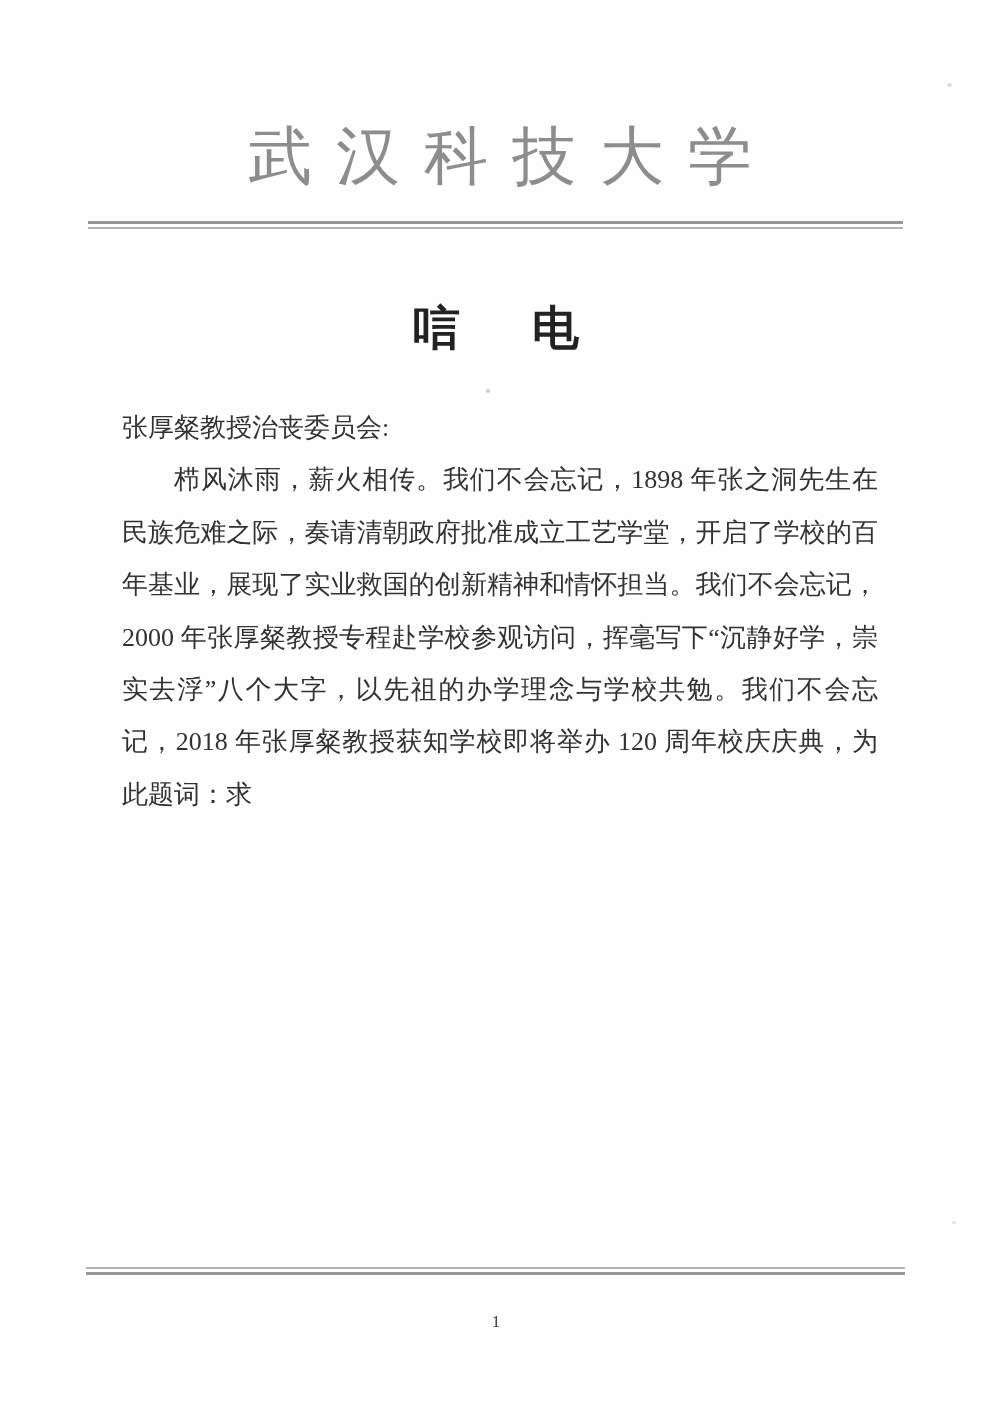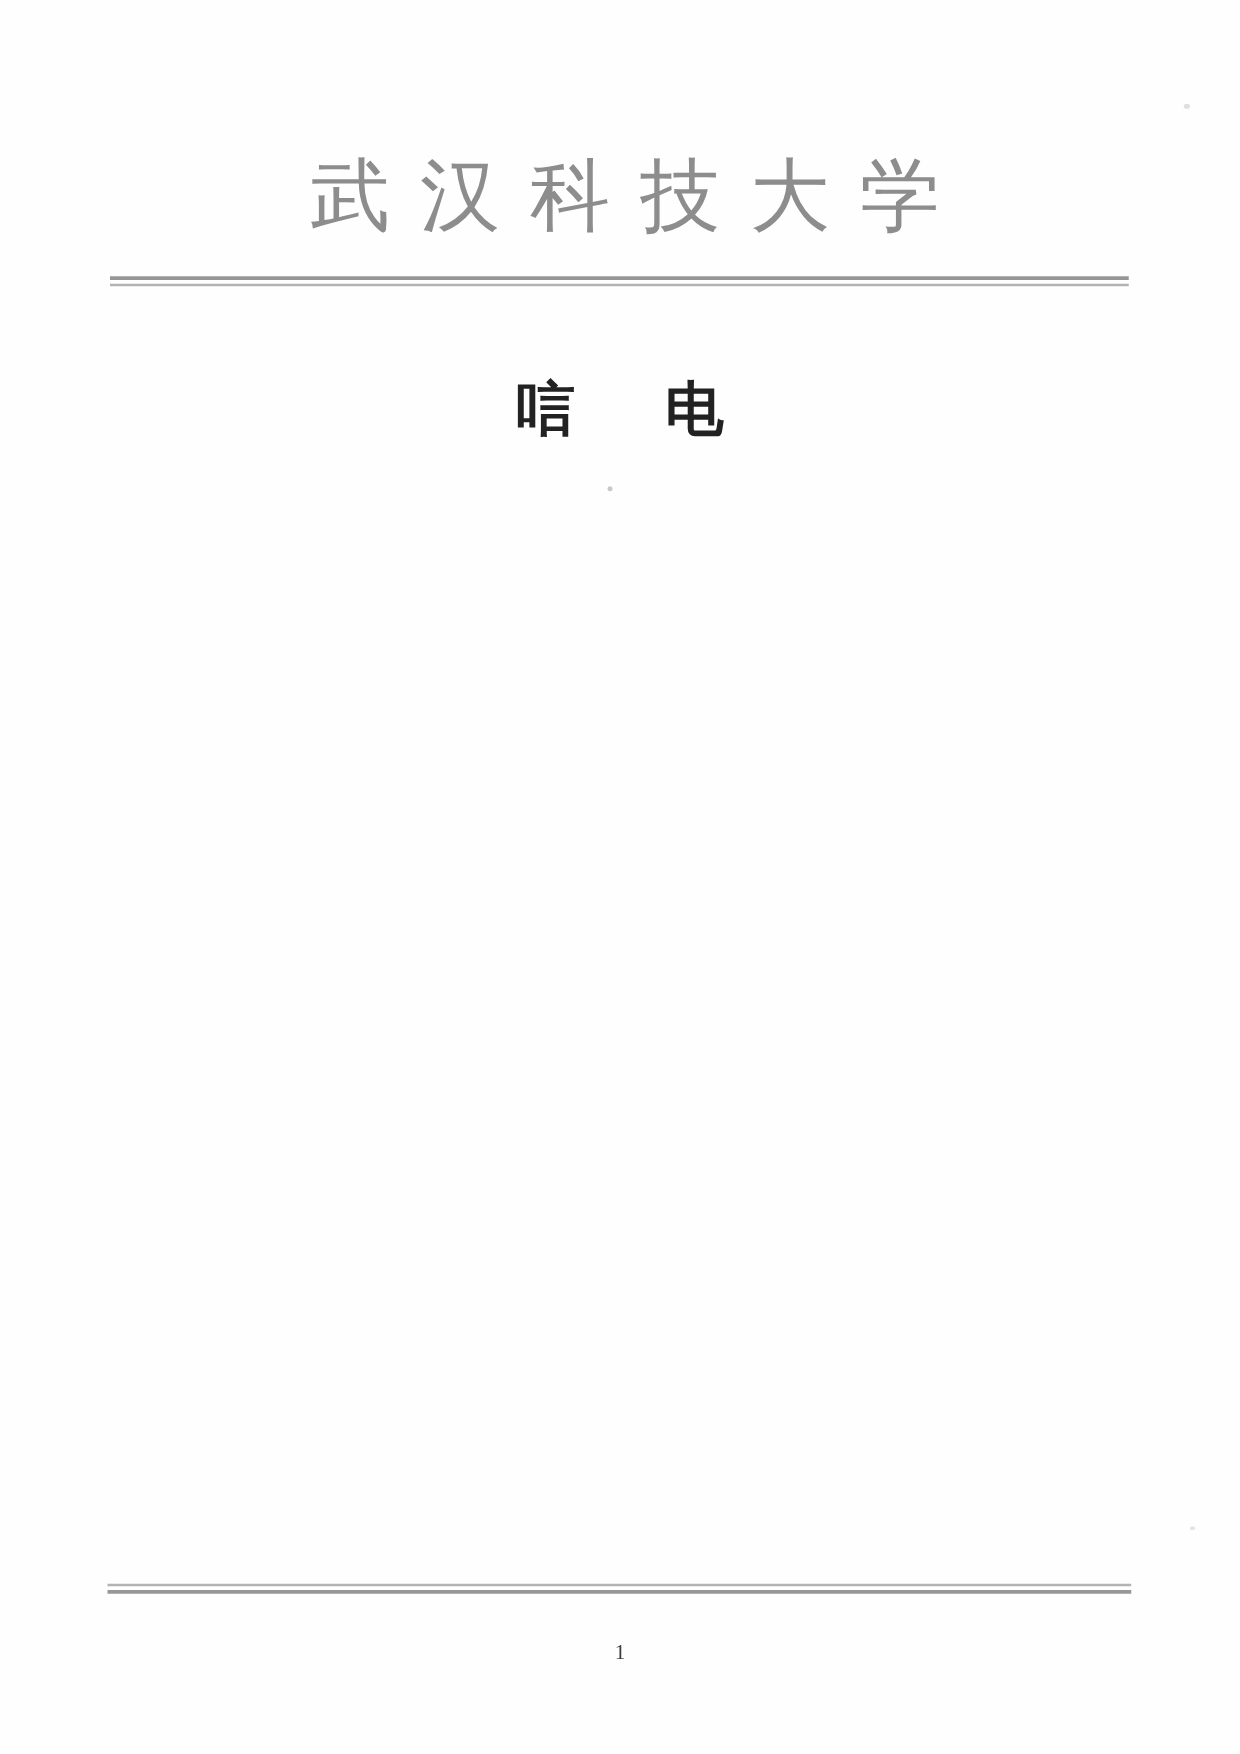--- a/index.html
+++ b/index.html
@@ -116,20 +116,22 @@
     <div class="letterhead-title">武汉科技大学</div>
     <div class="letterhead-rule"></div>
   </div>
 
   <h1 class="doc-title">
     <span>唁</span>
     <span>电</span>
   </h1>
 
   <div class="letter-body">
+    <p>张厚粲教授治丧委员会:</p>
+    <p class="indent">栉风沐雨，薪火相传。我们不会忘记，1898 年张之洞先生在民族危难之际，奏请清朝政府批准成立工艺学堂，开启了学校的百年基业，展现了实业救国的创新精神和情怀担当。我们不会忘记，2000 年张厚粲教授专程赴学校参观访问，挥毫写下“沉静好学，崇实去浮”八个大字，以先祖的办学理念与学校共勉。我们不会忘记，2018 年张厚粲教授获知学校即将举办 120 周年校庆庆典，为此题词：求</p>
   </div>
 
   <div class="footer-rule"></div>
 
   <div class="page-number">1</div>
 
   <div class="speck speck-1"></div>
   <div class="speck speck-2"></div>
   <div class="speck speck-3"></div>
 

